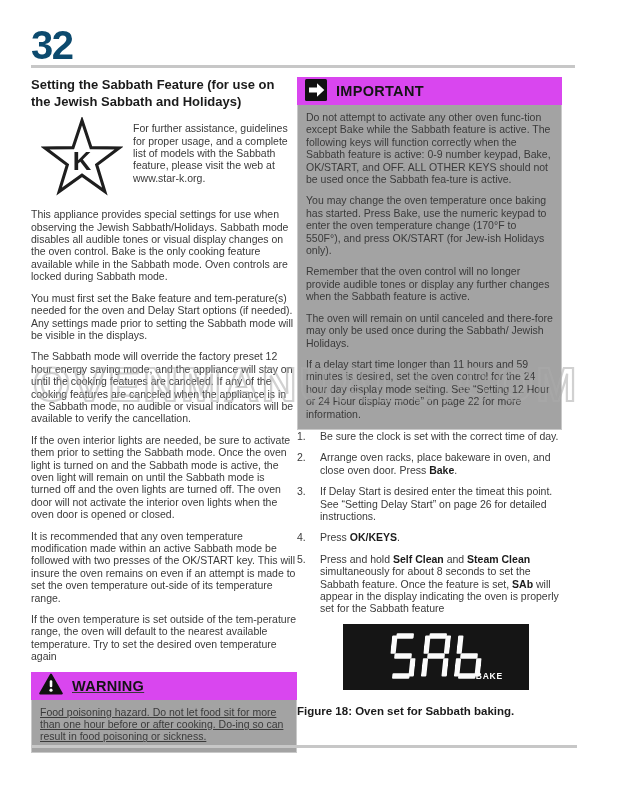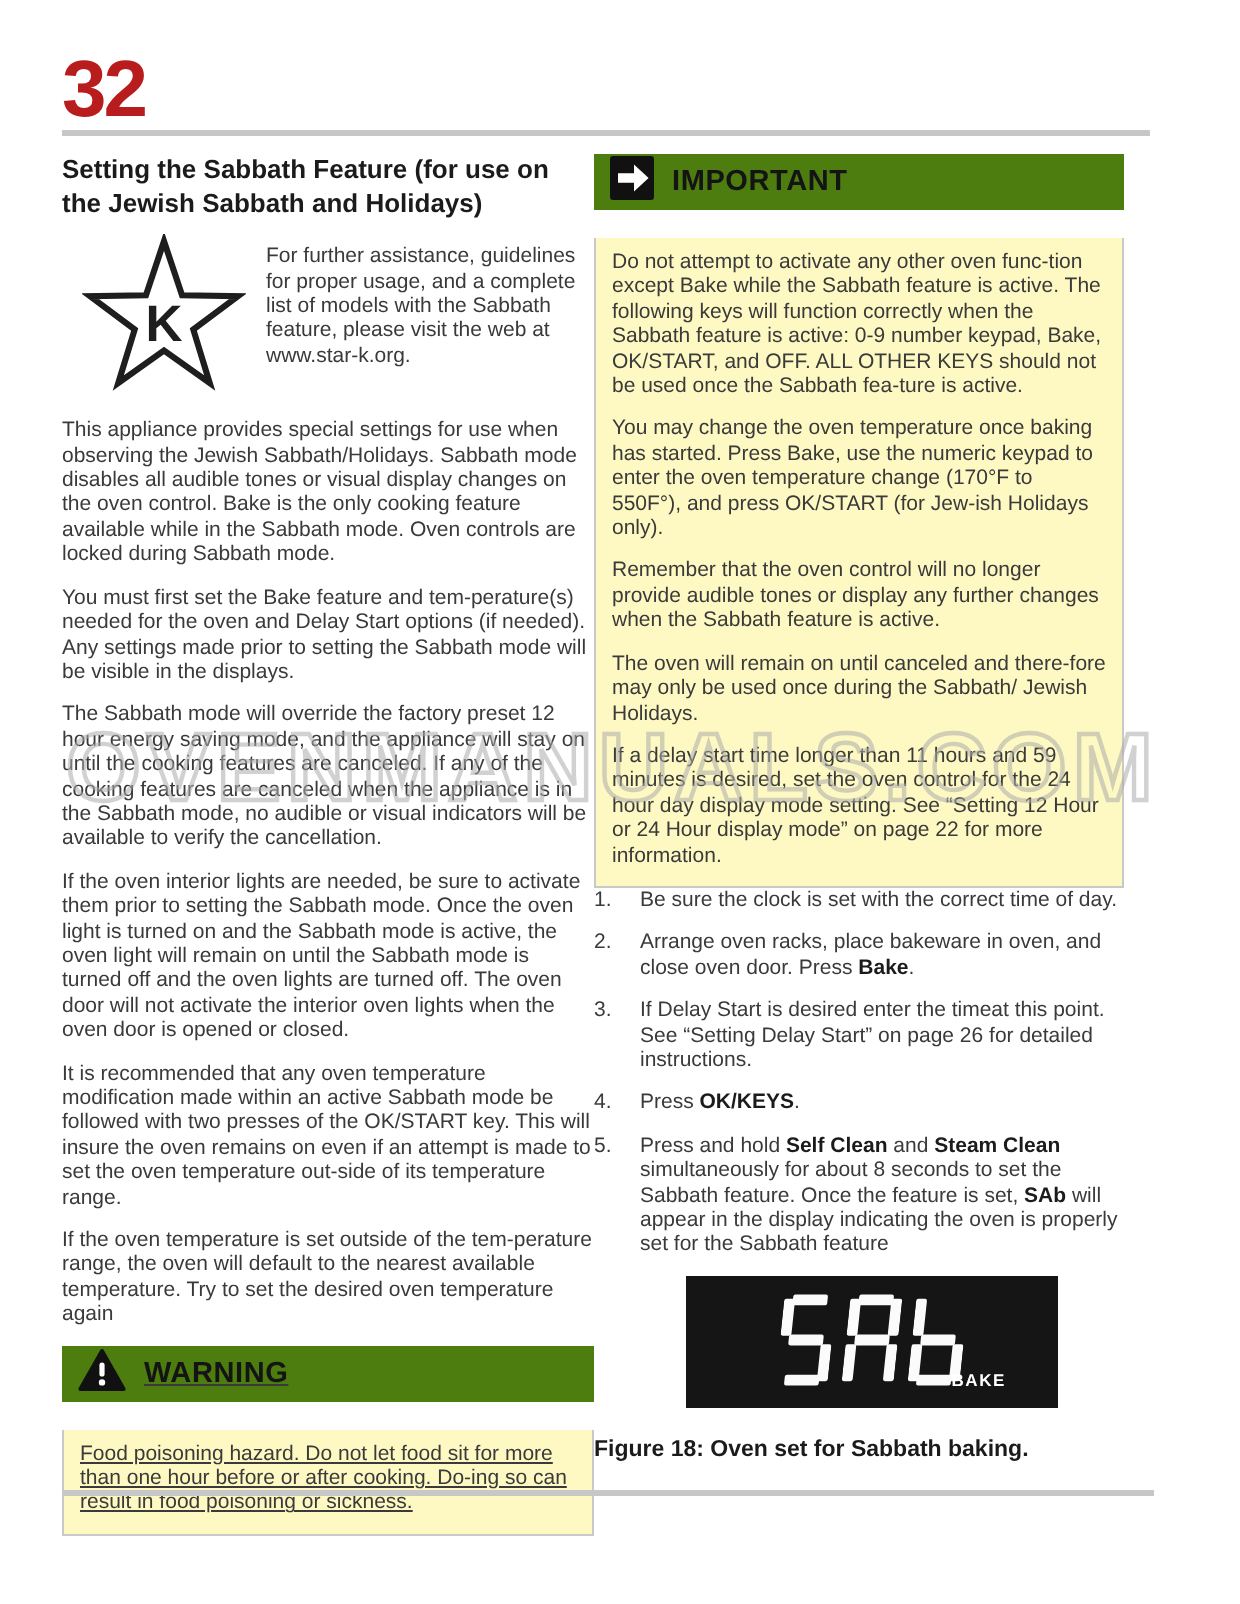--- a/index.html
+++ b/index.html
@@ -2,41 +2,41 @@
 <html><head>
 <meta charset="utf-8">
 <style>
   html,body{margin:0;padding:0;background:#fff;}
   .page{position:relative;width:620px;height:802px;background:#ffffff;overflow:hidden;
         font-family:"Liberation Sans","DejaVu Sans",sans-serif;color:#3a3a3a;}
   .inner{padding:28px 45px 0 31px;}
 
   
   .page-header{display:flex;align-items:baseline;gap:13px;}
-  .page-num{font-size:40px;font-weight:800;color:#b91c1c;letter-spacing:-1.5px;line-height:.85;}
+  .page-num{font-size:40px;font-weight:800;color:#0c4a6e;letter-spacing:-1.5px;line-height:.85;}
   .section-title{font-size:16px;font-weight:700;color:#1d1d1d;letter-spacing:.2px;}
   .header-rule{height:3px;background:#c7c7c7;margin-top:3px;}
 
   
   .columns{display:flex;margin-top:9px;}
   .col-left{width:266px;flex:none;}
   .col-right{width:265px;flex:none;}
 
   .sub-heading{font-size:13px;font-weight:700;color:#1b1b1b;line-height:1.28;margin:0 0 7px;}
 
   .star-row{display:flex;gap:10px;margin-bottom:5px;}
   .star-wrap{flex:none;margin-left:10px;}
   .star-text{margin-top:5px;}
 
   p{margin:0 0 9px;font-size:10.5px;line-height:12.4px;}
 
   
-  .notice-head{display:flex;align-items:center;gap:9px;background:#4d7c0f;height:28px;
+  .notice-head{display:flex;align-items:center;gap:9px;background:#d946ef;height:28px;
                padding:0 8px;font-size:14.5px;font-weight:700;color:#141414;letter-spacing:.3px;}
-  .notice-body{border:1px solid #c9c9c9;border-top:none;background:#fef9c3;padding:6px 8px 0;margin-top:14px;}
+  .notice-body{border:1px solid #c9c9c9;border-top:none;background:#a3a3a3;padding:6px 8px 0;}
   .warning-box{margin-top:3px;text-decoration:underline;}
 
   
   .steps-intro{font-weight:700;color:#1b1b1b;margin:12px 0 9px;line-height:12.6px;}
   ol.steps{list-style:none;margin:0;padding:0;}
   ol.steps li{display:flex;margin-bottom:9px;font-size:10.5px;line-height:12.4px;}
   .step-num{flex:none;width:23px;}
   .step-text b{color:#1b1b1b;}
 
   

